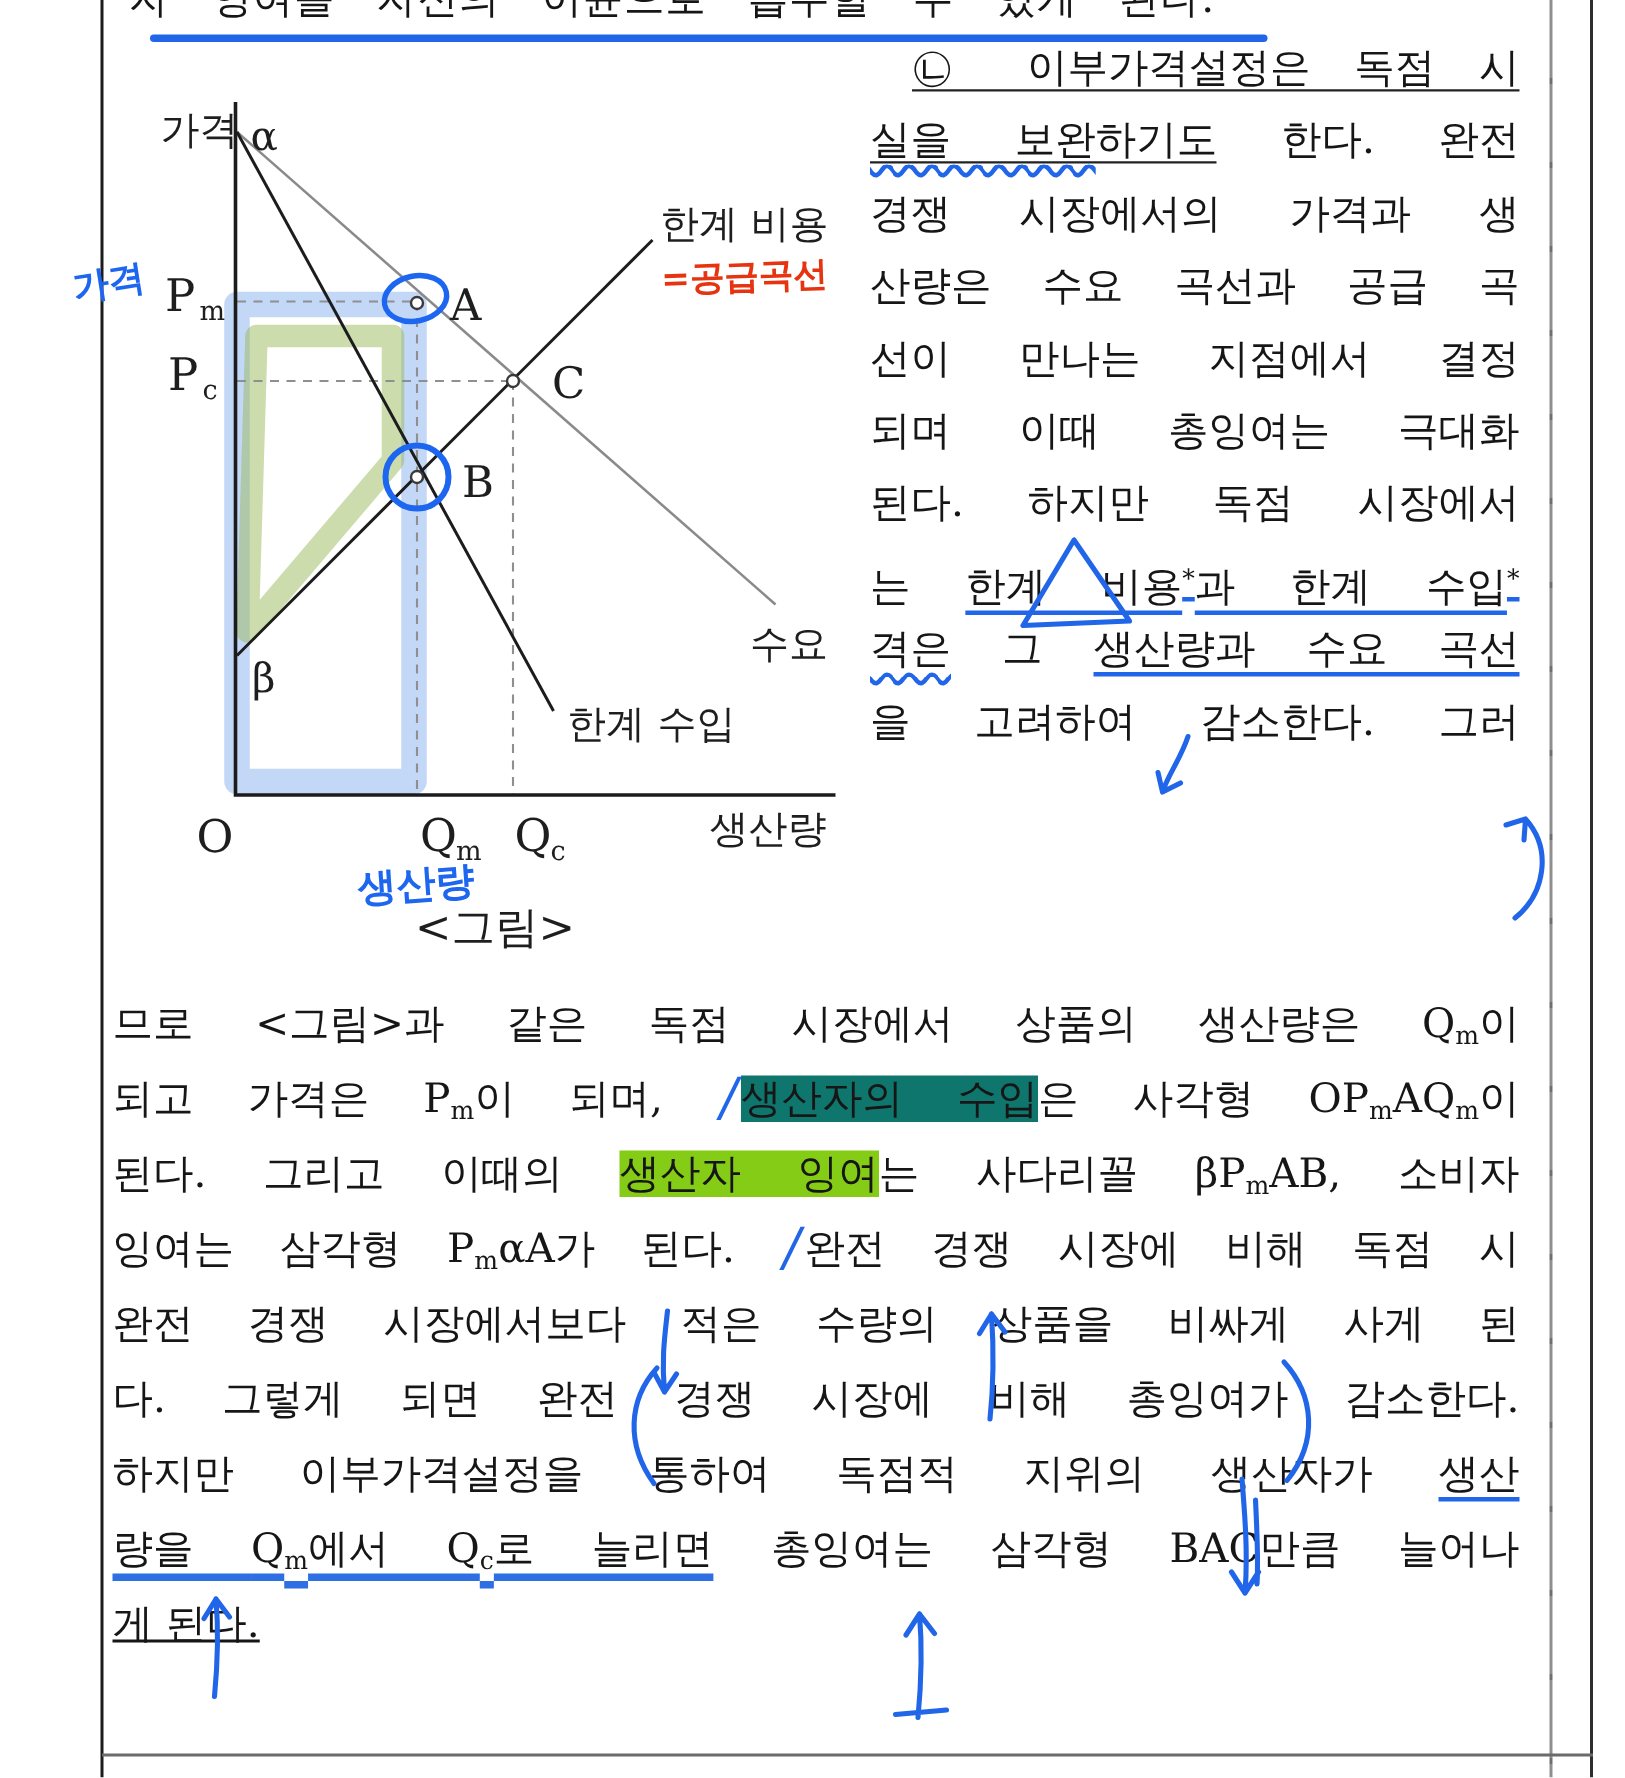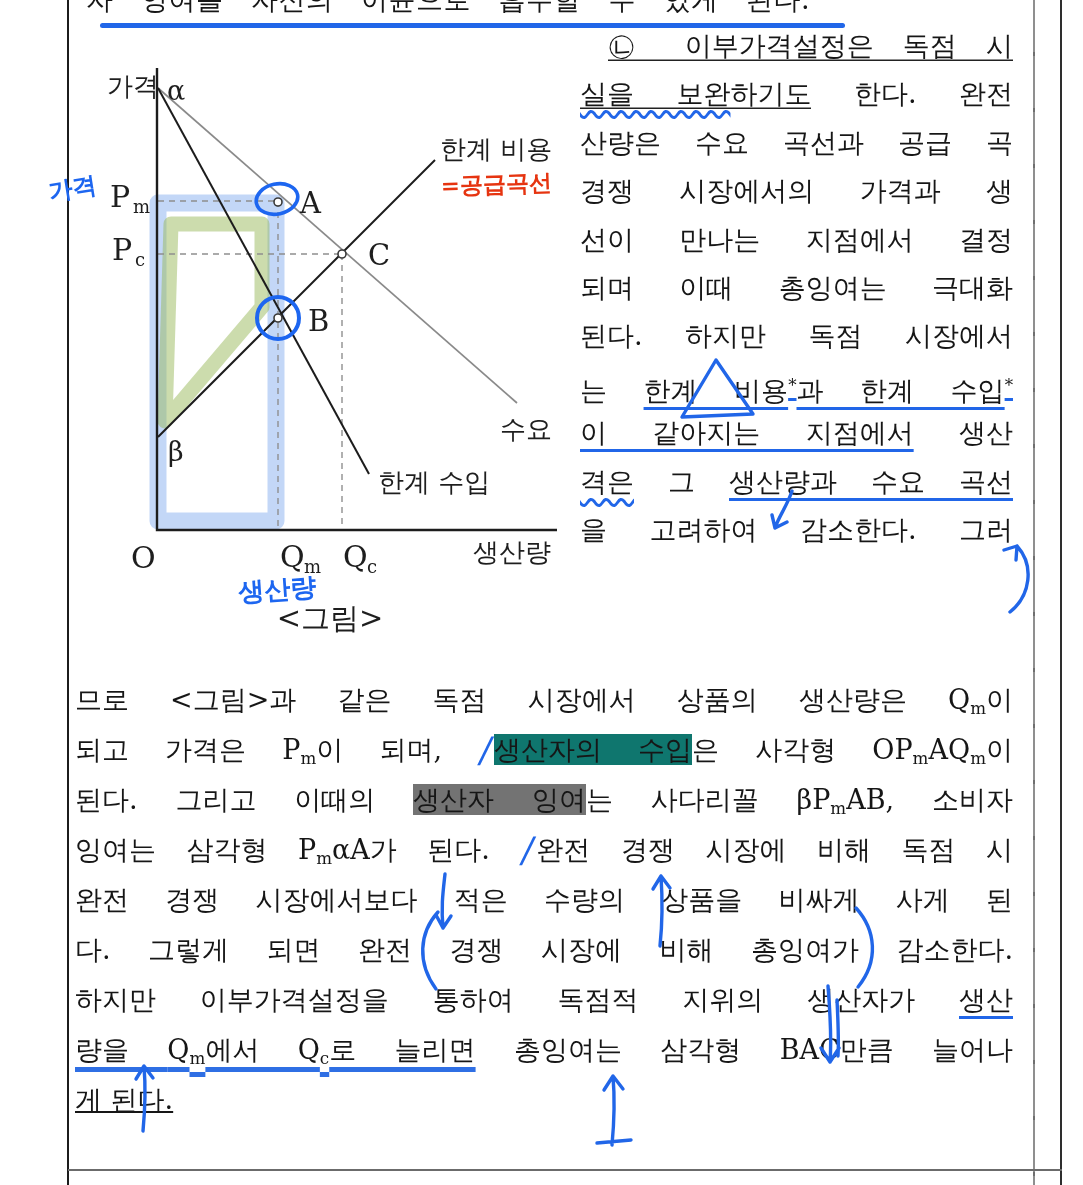--- a/index.html
+++ b/index.html
@@ -10,27 +10,27 @@
   #rule-gray{left:1033px;top:0;width:2px;height:1185px;background:repeating-linear-gradient(180deg,#8f8f8f 0 52px,#6f6f6f 52px 56px);}
   #border-right{left:1060px;top:0;width:2px;height:1185px;background:#2e2e2e;}
   #border-bottom{left:68px;top:1169px;width:994px;height:2px;background:#6b6b6b;}
   .textline{white-space:nowrap;}
   .jline{text-align:justify;text-align-last:justify;white-space:normal;}
   #top-line{position:absolute;left:86px;top:-20px;width:724px;font-size:27px;line-height:40px;letter-spacing:.5px;}
   #top-underline{position:absolute;left:100px;top:23px;width:745px;height:5px;background:#2166e8;border-radius:3px;}
   #column{position:absolute;left:580px;top:22px;width:433px;font-size:27px;line-height:48.4px;}
   #column .cline{height:48.4px;}
   #column .cline:first-child{text-indent:28px;}
-  #paragraph{position:absolute;left:75px;top:675px;width:938px;font-size:27px;line-height:50px;}
+  #paragraph{position:absolute;left:75px;top:658px;width:938px;font-size:27px;line-height:50px;}
   #paragraph .pline{height:50px;}
   .noj{text-align:center;text-align-last:left;text-decoration:underline;}
   .seg-sub{font-size:62%;vertical-align:-0.28em;}
   .seg-sup{font-size:62%;vertical-align:0.55em;}
   .hl-blue{background:#0f766e;}
-  .hl-green{background:#737373;}
+  .hl-green{background:#84cc16;}
   .ul-black{box-shadow:inset 0 -1.5px 0 #222;}
   .pen-wavy{text-decoration-line:underline;text-decoration-style:wavy;text-decoration-color:#2166e8;text-decoration-thickness:2.5px;text-underline-offset:7px;}
   .ul-blue{text-decoration-line:underline;text-decoration-style:solid;text-decoration-color:#2166e8;text-decoration-thickness:3px;text-underline-offset:7px;}
   .ul-blue2{text-decoration-line:underline;text-decoration-style:solid;text-decoration-color:#2f6fe4;text-decoration-thickness:4.5px;text-underline-offset:8px;}
   .pen-slash{color:#2166e8;font-weight:bold;display:inline-block;transform:skewX(-14deg) scaleY(1.3);margin:0 3px;}
   svg text{font-family:"DejaVu Serif","Liberation Serif",serif;fill:#1e1e1e;}
   svg .hand{font-weight:bold;fill:#1d66f0;}
   svg .handred{font-weight:bold;fill:#e63410;}
 </style>
 </head>
@@ -42,27 +42,26 @@
   <div id="rule-gray" class="vline"></div>
   <div id="border-right" class="vline"></div>
   <div id="border-bottom" class="hline"></div>
 
   <div id="top-line" class="textline jline">자 잉여를 자신의 이윤으로 흡수할 수 있게 된다.</div>
   <div id="top-underline"></div>
 
   <div id="column">
     <div class="cline jline"><span class="ul-black">㉡ 이부가격설정은 독점 시</span></div>
     <div class="cline jline"><span class="ul-black pen-wavy">실을 보완</span><span class="ul-black">하기도</span><span> 한다. 완전</span></div>
+    <div class="cline jline"><span>경쟁 시장에서의 가격과 생</span></div>
     <div class="cline jline"><span>산량은 수요 곡선과 공급 곡</span></div>
-    <div class="cline jline"><span>경쟁 시장에서의 가격과 생</span></div>
     <div class="cline jline"><span>선이 만나는 지점에서 결정</span></div>
     <div class="cline jline"><span>되며 이때 총잉여는 극대화</span></div>
     <div class="cline jline"><span>된다. 하지만 독점 시장에서</span></div>
     <div class="cline jline"><span>는 </span><span class="ul-blue">한계 비용</span><span class="ul-blue seg-sup">*</span><span class="ul-blue">과 한계 수입</span><span class="ul-blue seg-sup">*</span></div>
-    <div class="cline jline"><span class="ul-blue">이 같아지는 지점에서</span><span> 생산</span></div>
     <div class="cline jline"><span class="pen-wavy">격은</span><span> 그 </span><span class="ul-blue">생산량과 수요 곡선</span></div>
     <div class="cline jline"><span>을 고려하여 감소한다. 그러</span></div>
   </div>
 
   <div id="paragraph">
     <div class="pline jline"><span>므로 &lt;그림&gt;과 같은 독점 시장에서 상품의 생산량은 Q</span><span class="seg-sub">m</span><span>이</span></div>
     <div class="pline jline"><span>되고 가격은 P</span><span class="seg-sub">m</span><span>이 되며, </span><span class="pen-slash">/</span><span class="hl-blue">생산자의 수입</span><span>은 사각형 OP</span><span class="seg-sub">m</span><span>AQ</span><span class="seg-sub">m</span><span>이</span></div>
     <div class="pline jline"><span>된다. 그리고 이때의 </span><span class="hl-green">생산자 잉여</span><span>는 사다리꼴 βP</span><span class="seg-sub">m</span><span>AB, 소비자</span></div>
     <div class="pline jline"><span>잉여는 삼각형 P</span><span class="seg-sub">m</span><span>αA가 된다. </span><span class="pen-slash">/</span><span>완전 경쟁 시장에 비해 독점 시</span></div>
     <div class="pline jline"><span>완전 경쟁 시장에서보다 적은 수량의 상품을 비싸게 사게 된</span></div>

